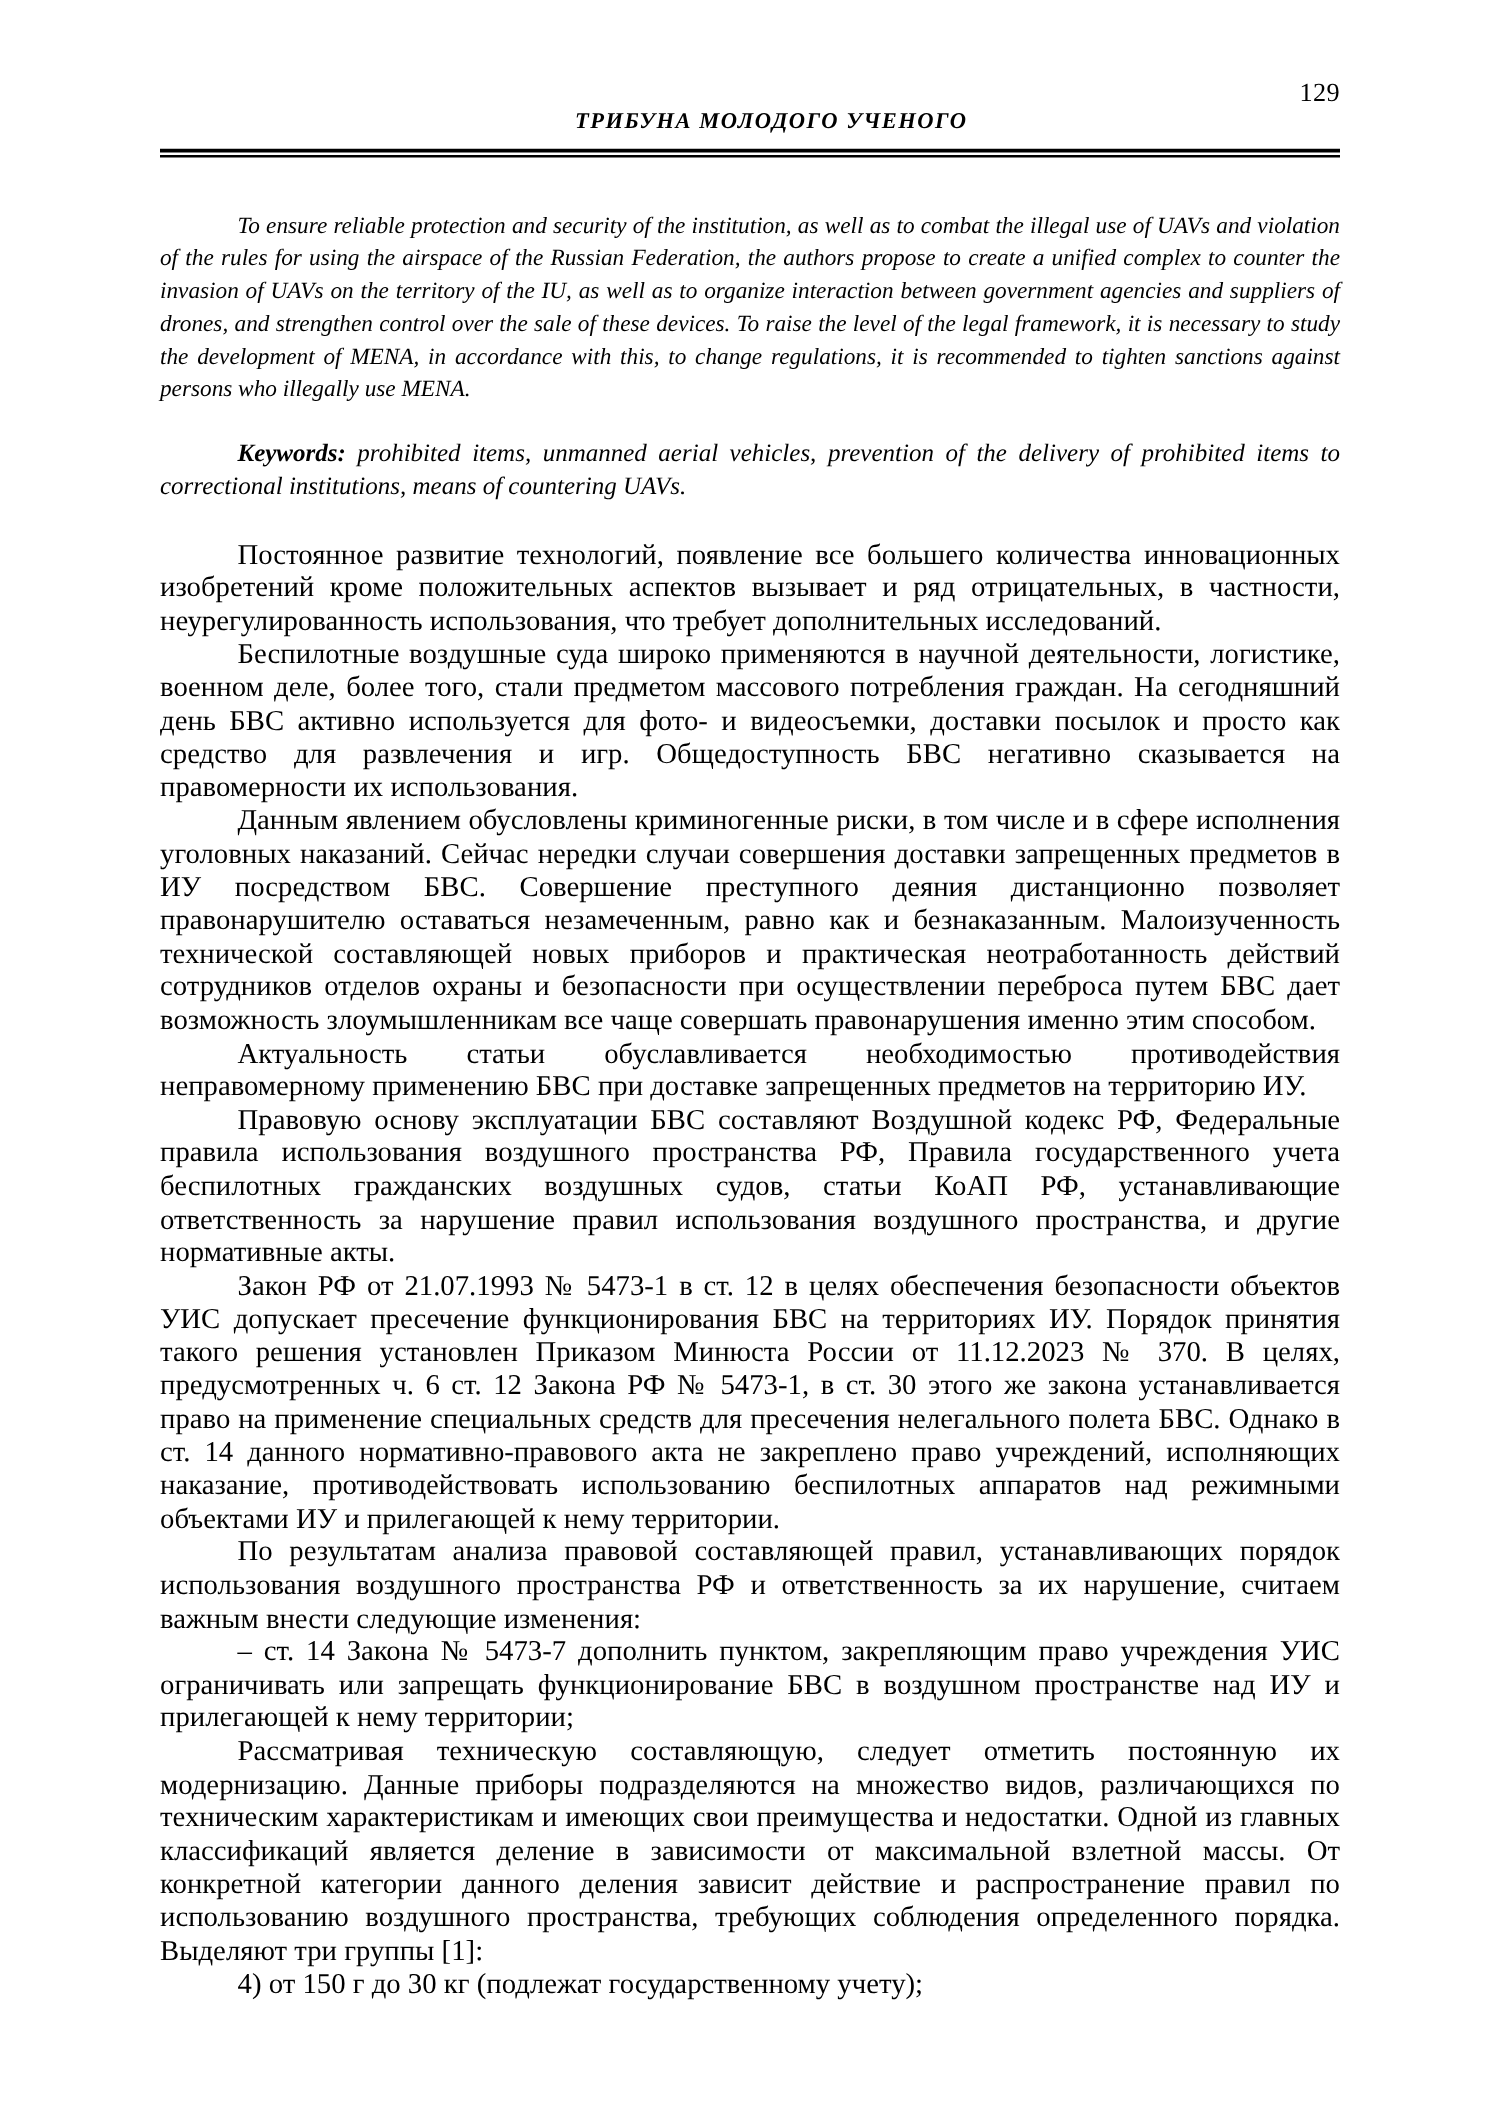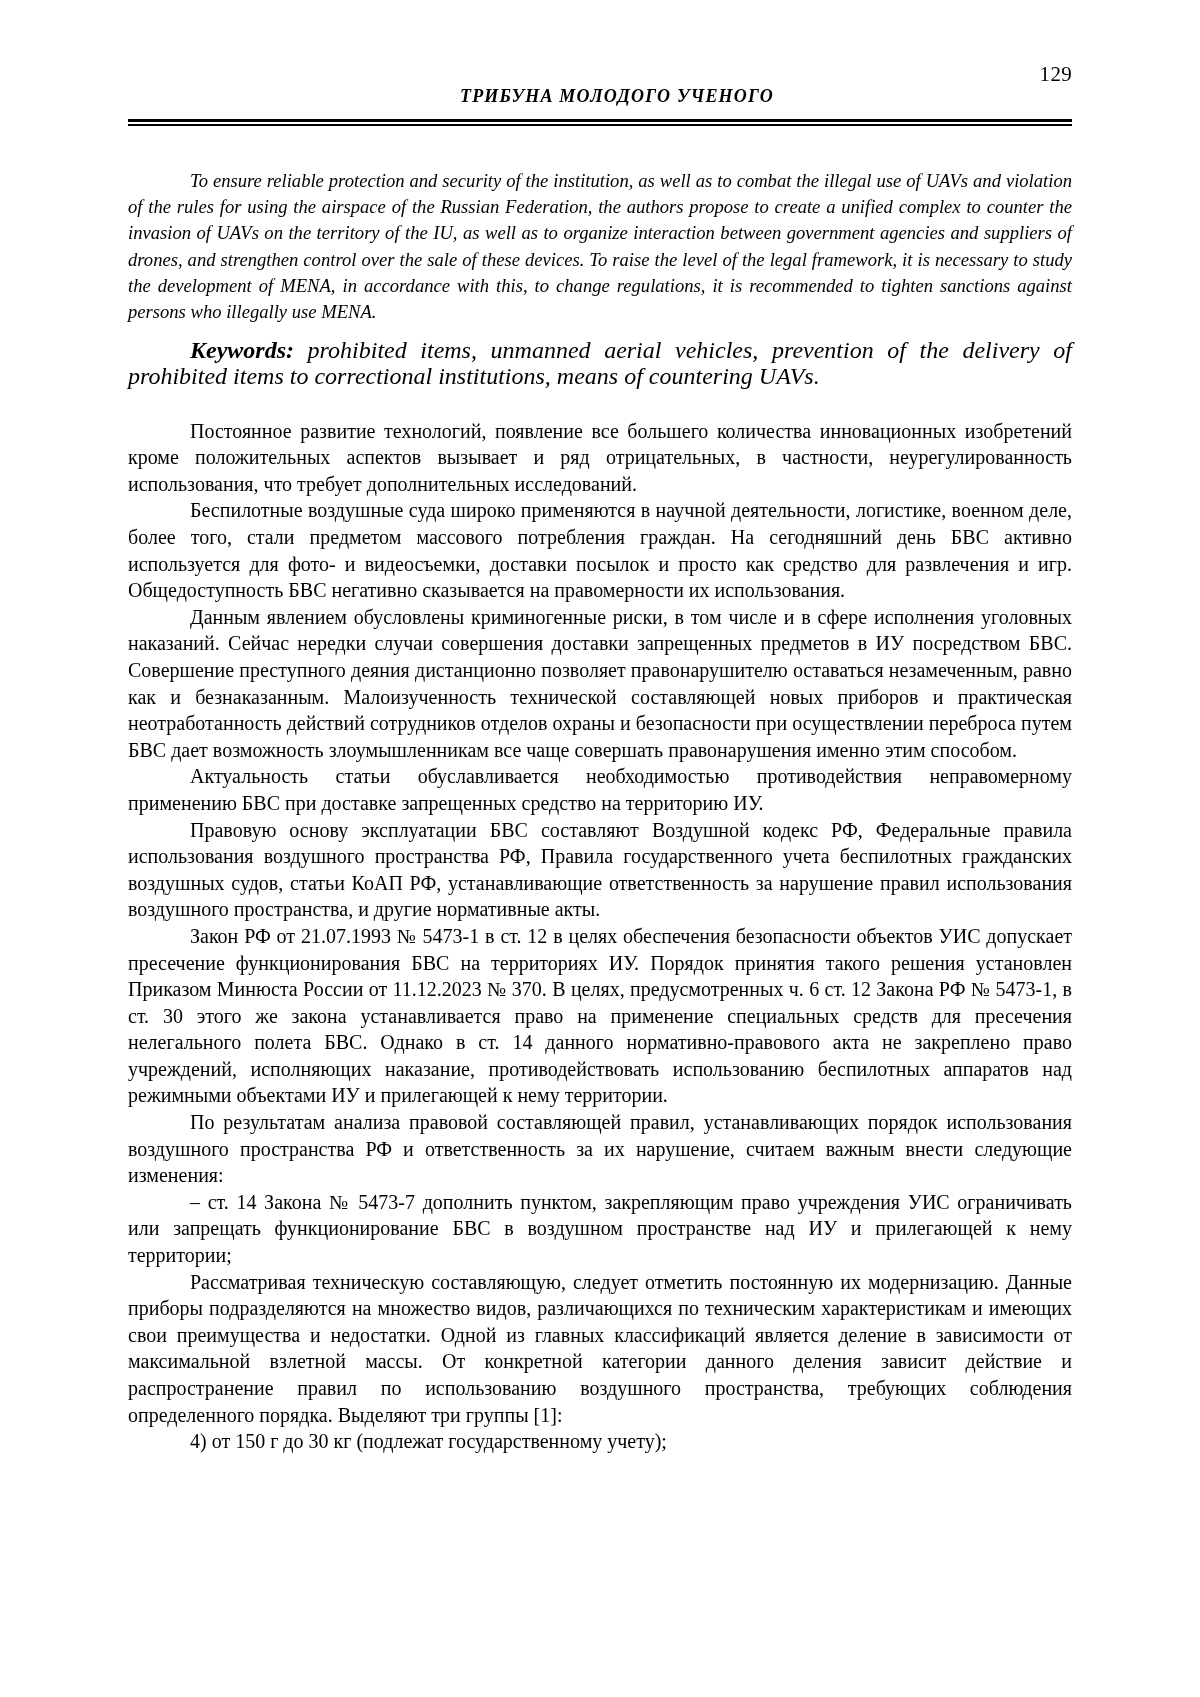--- a/index.html
+++ b/index.html
@@ -60,35 +60,35 @@
   .content {
     position: absolute;
     left: 0;
     top: 133px;
     width: 944px;
   }
   p {
     margin: 0;
     text-align: justify;
     text-justify: inter-word;
-    font-size: 20px;
+    font-size: 23px;
     line-height: 26.6px;
     hyphens: auto;
   }
   .abstract {
     font-style: italic;
     font-size: 18.6px;
     line-height: 26.2px;
     text-indent: 62px;
     margin-top: 35px;
   }
   .keywords {
-    margin-top: 12px;
+    margin-top: 25px;
     font-style: italic;
-    font-size: 24px;
+    font-size: 20px;
     line-height: 26.2px;
     text-indent: 62px;
   }
   .keywords b {
     font-weight: bold;
   }
   .body-first {
     margin-top: 28px;
   }
   .body-p {
@@ -118,21 +118,21 @@
 
   <div class="content">
 
     <p class="abstract">To ensure reliable protection and security of the institution, as well as to combat the illegal use of UAVs and violation of the rules for using the airspace of the Russian Federation, the authors propose to create a unified complex to counter the invasion of UAVs on the territory of the IU, as well as to organize interaction between government agencies and suppliers of drones, and strengthen control over the sale of these devices. To raise the level of the legal framework, it is necessary to study the development of MENA, in accordance with this, to change regulations, it is recommended to tighten sanctions against persons who illegally use MENA.</p>
 
     <p class="keywords"><b>Keywords:</b><span> prohibited items, unmanned aerial vehicles, prevention of the delivery of prohibited items to correctional institutions, means of countering UAVs.</span></p>
 
     <p class="body-p body-first">Постоянное развитие технологий, появление все большего количества инновационных изобретений кроме положительных аспектов вызывает и ряд отрицательных, в частности, неурегулированность использования, что требует дополнительных исследований.</p>
     <p class="body-p">Беспилотные воздушные суда широко применяются в научной деятельности, логистике, военном деле, более того, стали предметом массового потребления граждан. На сегодняшний день БВС активно используется для фото- и видеосъемки, доставки посылок и просто как средство для развлечения и игр. Общедоступность БВС негативно сказывается на правомерности их использования.</p>
     <p class="body-p">Данным явлением обусловлены криминогенные риски, в том числе и в сфере исполнения уголовных наказаний. Сейчас нередки случаи совершения доставки запрещенных предметов в ИУ посредством БВС. Совершение преступного деяния дистанционно позволяет правонарушителю оставаться незамеченным, равно как и безнаказанным. Малоизученность технической составляющей новых приборов и практическая неотработанность действий сотрудников отделов охраны и безопасности при осуществлении переброса путем БВС дает возможность злоумышленникам все чаще совершать правонарушения именно этим способом.</p>
-    <p class="body-p">Актуальность статьи обуславливается необходимостью противодействия неправомерному применению БВС при доставке запрещенных средство на территорию ИУ.</p>
+    <p class="body-p">Актуальность статьи обуславливается необходимостью противодействия неправомерному применению БВС при доставке запрещенных предметов на территорию ИУ.</p>
     <p class="body-p">Правовую основу эксплуатации БВС составляют Воздушной кодекс РФ, Федеральные правила использования воздушного пространства РФ, Правила государственного учета беспилотных гражданских воздушных судов, статьи КоАП РФ, устанавливающие ответственность за нарушение правил использования воздушного пространства, и другие нормативные акты.</p>
     <p class="body-p">Закон РФ от 21.07.1993 № 5473-1 в ст. 12 в целях обеспечения безопасности объектов УИС допускает пресечение функционирования БВС на территориях ИУ. Порядок принятия такого решения установлен Приказом Минюста России от 11.12.2023 № 370. В целях, предусмотренных ч. 6 ст. 12 Закона РФ № 5473-1, в ст. 30 этого же закона устанавливается право на применение специальных средств для пресечения нелегального полета БВС. Однако в ст. 14 данного нормативно-правового акта не закреплено право учреждений, исполняющих наказание, противодействовать использованию беспилотных аппаратов над режимными объектами ИУ и прилегающей к нему территории.</p>
     <p class="body-p">По результатам анализа правовой составляющей правил, устанавливающих порядок использования воздушного пространства РФ и ответственность за их нарушение, считаем важным внести следующие изменения:</p>
 
     <p class="dash">– ст. 14 Закона № 5473-7 дополнить пунктом, закрепляющим право учреждения УИС ограничивать или запрещать функционирование БВС в воздушном пространстве над ИУ и прилегающей к нему территории;</p>
 
     <p class="body-p">Рассматривая техническую составляющую, следует отметить постоянную их модернизацию. Данные приборы подразделяются на множество видов, различающихся по техническим характеристикам и имеющих свои преимущества и недостатки. Одной из главных классификаций является деление в зависимости от максимальной взлетной массы. От конкретной категории данного деления зависит действие и распространение правил по использованию воздушного пространства, требующих соблюдения определенного порядка. Выделяют три группы [1]:</p>
 
     <p class="numbered">4)  от 150 г до 30 кг (подлежат государственному учету);</p>
 

